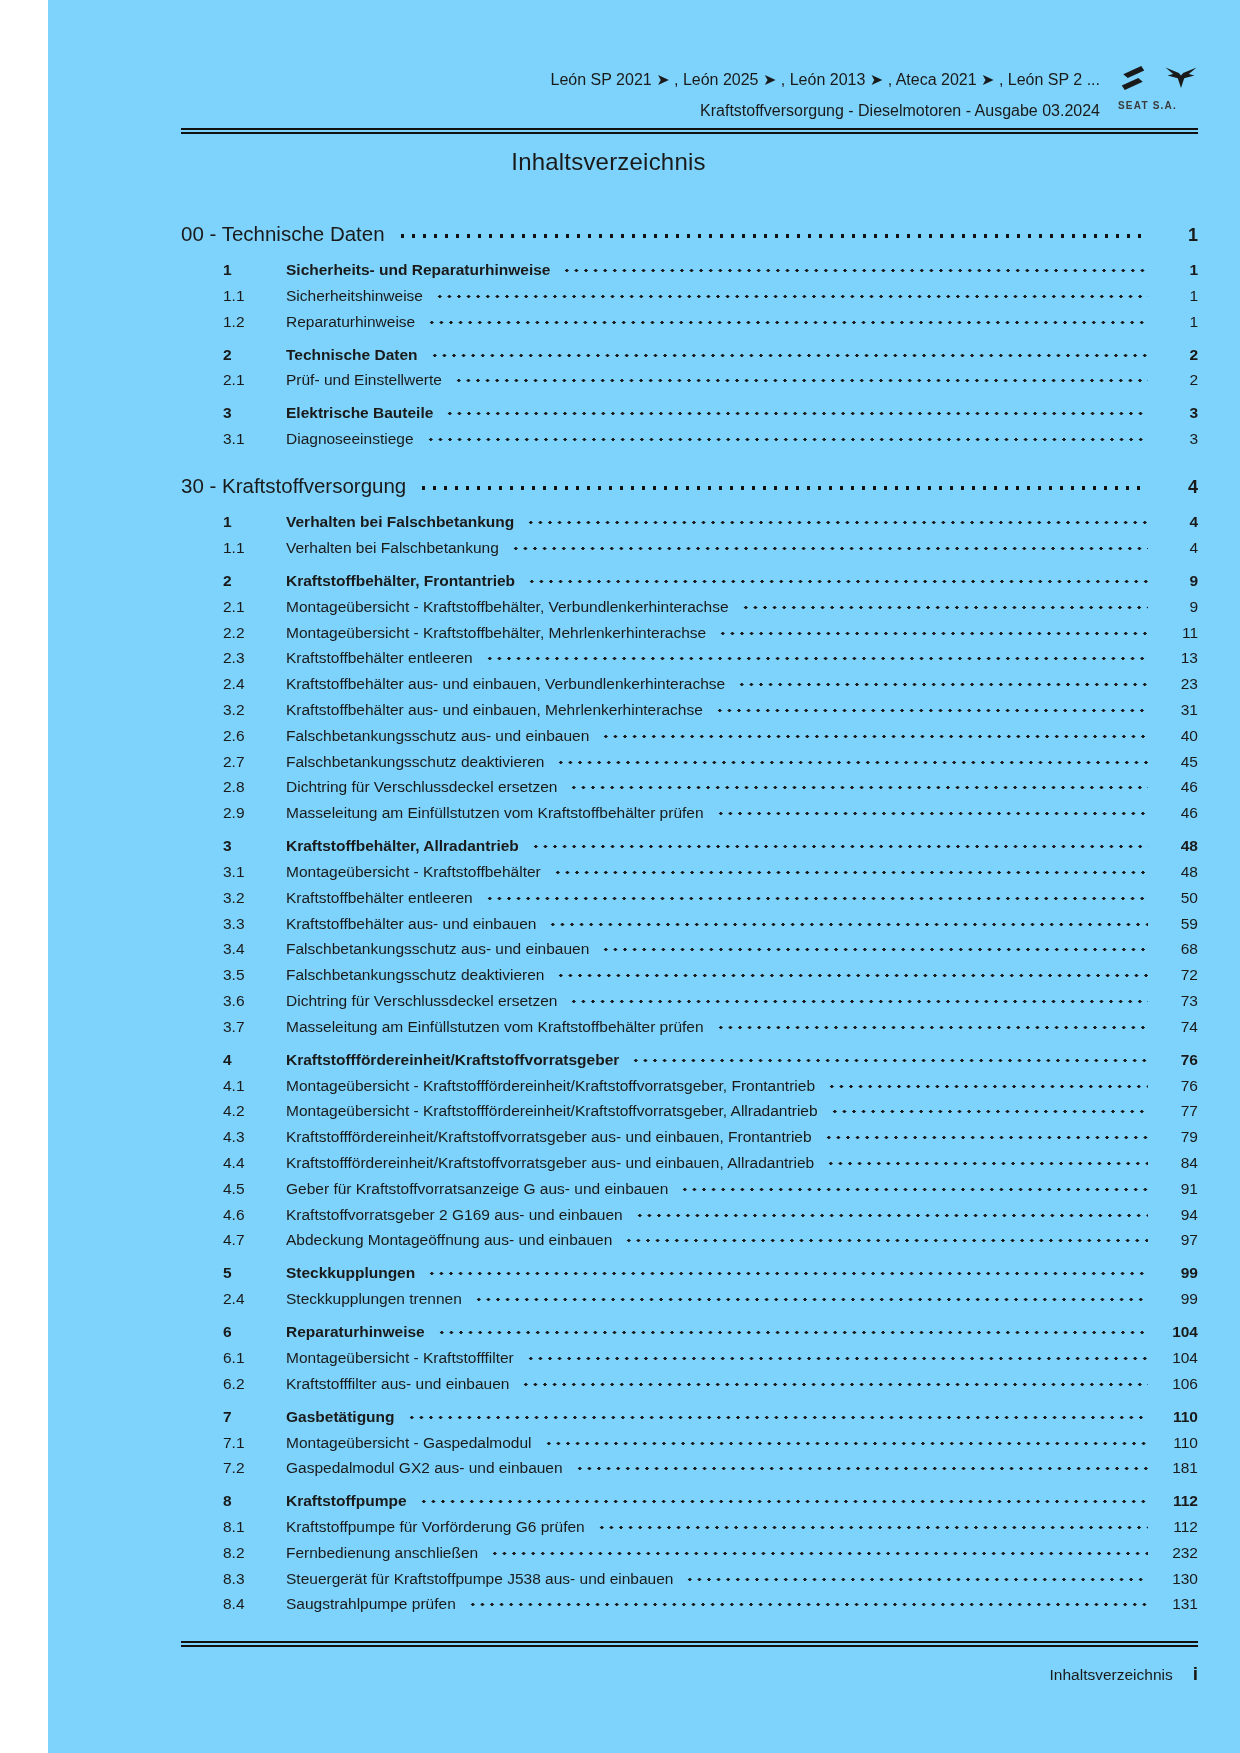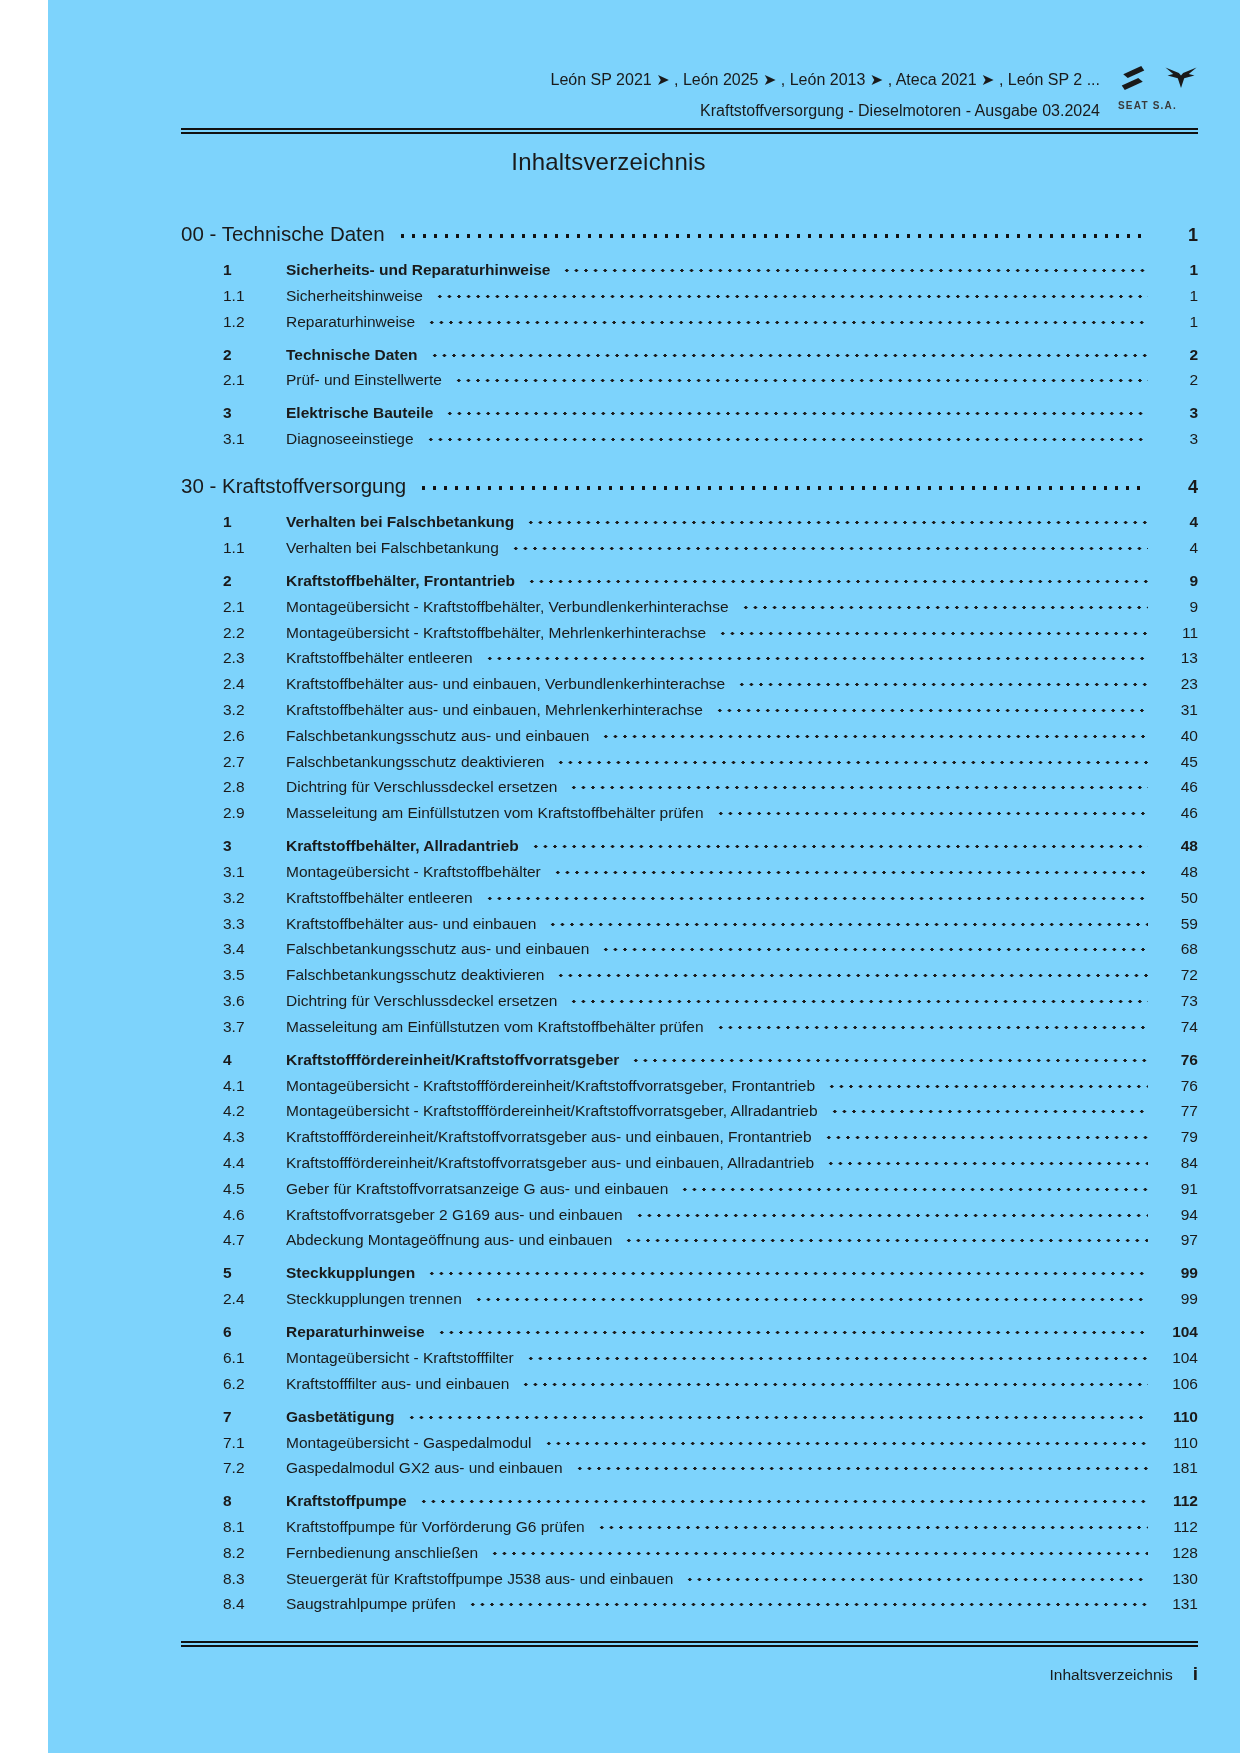--- a/index.html
+++ b/index.html
@@ -382,21 +382,21 @@
       <div class="row sub">
         <span class="num">8.1</span>
         <span class="title">Kraftstoffpumpe für Vorförderung G6 prüfen</span>
         <span class="leader"></span>
         <span class="page-num">112</span>
       </div>
       <div class="row sub">
         <span class="num">8.2</span>
         <span class="title">Fernbedienung anschließen</span>
         <span class="leader"></span>
-        <span class="page-num">128</span>
+        <span class="page-num">232</span>
       </div>
       <div class="row sub">
         <span class="num">8.3</span>
         <span class="title">Steuergerät für Kraftstoffpumpe J538 aus- und einbauen</span>
         <span class="leader"></span>
         <span class="page-num">130</span>
       </div>
       <div class="row sub">
         <span class="num">8.4</span>
         <span class="title">Saugstrahlpumpe prüfen</span>

